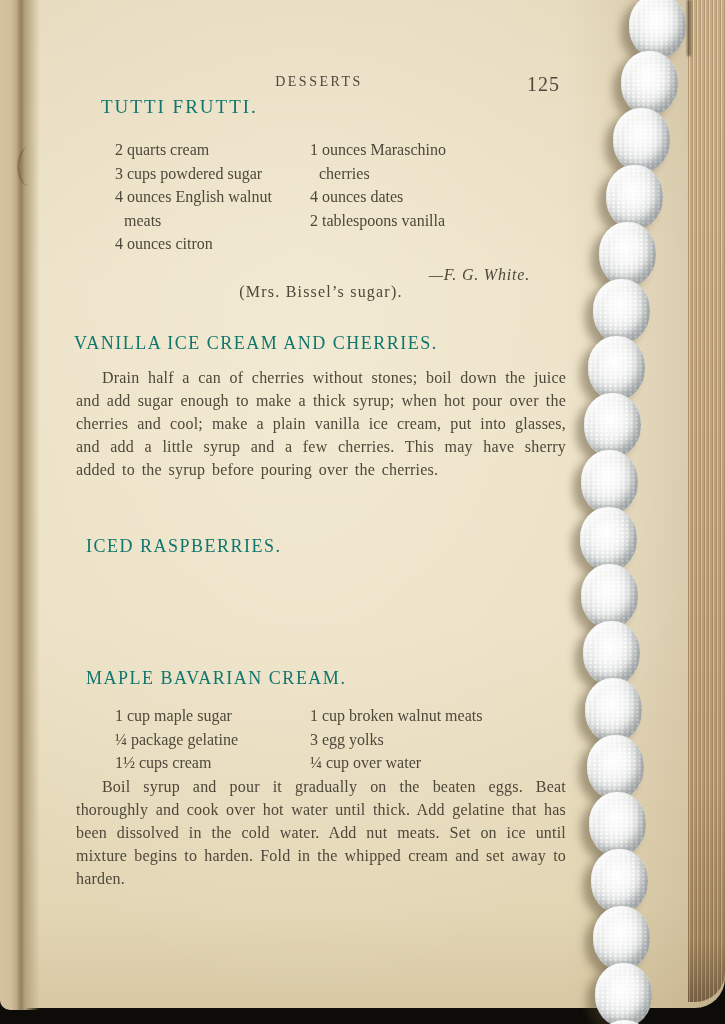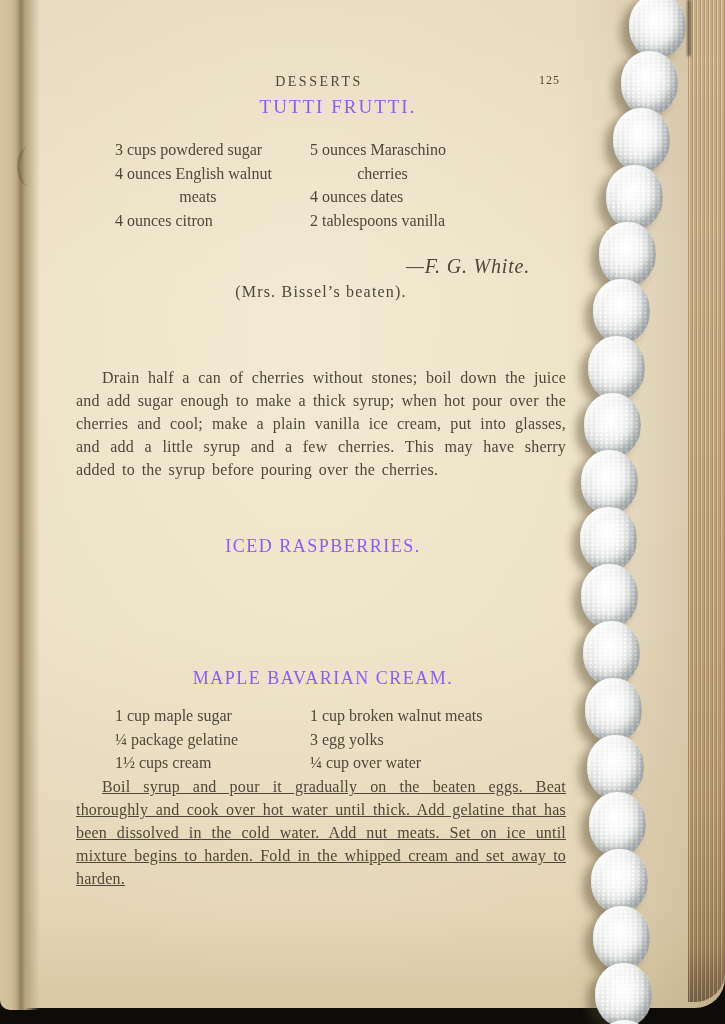--- a/index.html
+++ b/index.html
@@ -53,70 +53,72 @@
       -8px 6px 9px rgba(75,62,38,.42),
       inset -5px -7px 9px rgba(125,132,134,.55),
       inset 4px 5px 7px rgba(255,255,255,.85);
   }
   
   .content{position:absolute;left:58px;top:0;width:490px;height:100%;z-index:4;color:#4e483a;}
   .content *{position:absolute;}
   .running-head{top:74px;left:0;width:100%;height:20px;
     font-size:14px;letter-spacing:2.5px;text-align:center;}
   .running-title{position:static;display:inline-block;transform:translateX(10px);margin-left:12px;}
-  .page-num{right:-12px;top:-1px;font-size:12px;letter-spacing:1px;}
-  .sec-title{left:0;width:100%;text-align:center;font-size:18px;letter-spacing:1.5px;white-space:nowrap;color:#8b5cf6;}
+  .page-num{right:-12px;top:-1px;font-size:20px;letter-spacing:1px;}
+  .sec-title{left:8px;width:100%;text-align:left;font-size:18px;letter-spacing:1.5px;white-space:nowrap;color:#0f766e;}
   .t1{top:96px;font-size:19px;letter-spacing:2px;transform:translateX(35px);}
   .t2{top:333px;transform:translateX(8px);}
   .t3{top:536px;transform:translateX(20px);}
   .t4{top:668px;transform:translateX(20px);}
   .ing-col{font-size:16px;line-height:23.5px;white-space:nowrap;}
   .ing-col div{position:static;}
-  .ing-col .indent{padding-left:9px;text-align:center;}
+  .ing-col .indent{padding-left:9px;}
   .para{left:18px;width:490px;font-size:16px;line-height:23px;text-align:justify;
     text-indent:26px;word-spacing:2.6px;letter-spacing:.2px;}
   .p1{top:366px;}
   .p2{top:569px;}
-  .p3{top:775px;text-decoration:underline;}
-  .attribution{top:255px;right:18px;font-style:italic;font-size:20px;letter-spacing:.8px;white-space:nowrap;margin-left:17px;}
+  .p3{top:775px;}
+  .attribution{top:266px;right:18px;font-style:italic;font-size:16px;letter-spacing:.8px;white-space:nowrap;margin-left:17px;}
   .note{top:283px;left:0;width:100%;text-align:center;font-size:16px;letter-spacing:1.2px;transform:translateX(18px);white-space:nowrap;}
 </style>
 </head>
 <body>
 
 <div class="page"></div>
 <div class="gutter"></div>
 <div class="gutter-notch"></div>
 <div class="edges"></div>
 <div class="edge-gap"></div>
 
 <div class="content">
   <div class="running-head">
     <span class="running-title">DESSERTS</span>
     <span class="page-num">125</span>
   </div>
 
   <div class="sec-title t1">TUTTI FRUTTI.</div>
 
   <div class="ing-col" style="left:57px;top:138px">
+    <div>2 quarts cream</div>
     <div>3 cups powdered sugar</div>
     <div>4 ounces English walnut</div>
     <div class="indent">meats</div>
     <div>4 ounces citron</div>
   </div>
   <div class="ing-col" style="left:252px;top:138px">
-    <div>5 ounces Maraschino</div>
+    <div>1 ounces Maraschino</div>
     <div class="indent">cherries</div>
     <div>4 ounces dates</div>
     <div>2 tablespoons vanilla</div>
   </div>
 
   <div class="attribution">—F. G. White.</div>
-  <div class="note">(Mrs. Bissel’s beaten).</div>
+  <div class="note">(Mrs. Bissel’s sugar).</div>
 
+  <div class="sec-title t2">VANILLA ICE CREAM AND CHERRIES.</div>
   <div class="para p1">Drain half a can of cherries without stones; boil down the juice and add sugar enough to make a thick syrup; when hot pour over the cherries and cool; make a plain vanilla ice cream, put into glasses, and add a little syrup and a few cherries.  This may have sherry added to the syrup before pouring over the cherries.</div>
 
   <div class="sec-title t3">ICED RASPBERRIES.</div>
 
   <div class="sec-title t4">MAPLE BAVARIAN CREAM.</div>
 
   <div class="ing-col" style="left:57px;top:704px">
     <div>1 cup maple sugar</div>
     <div>¼ package gelatine</div>
     <div>1½ cups cream</div>

